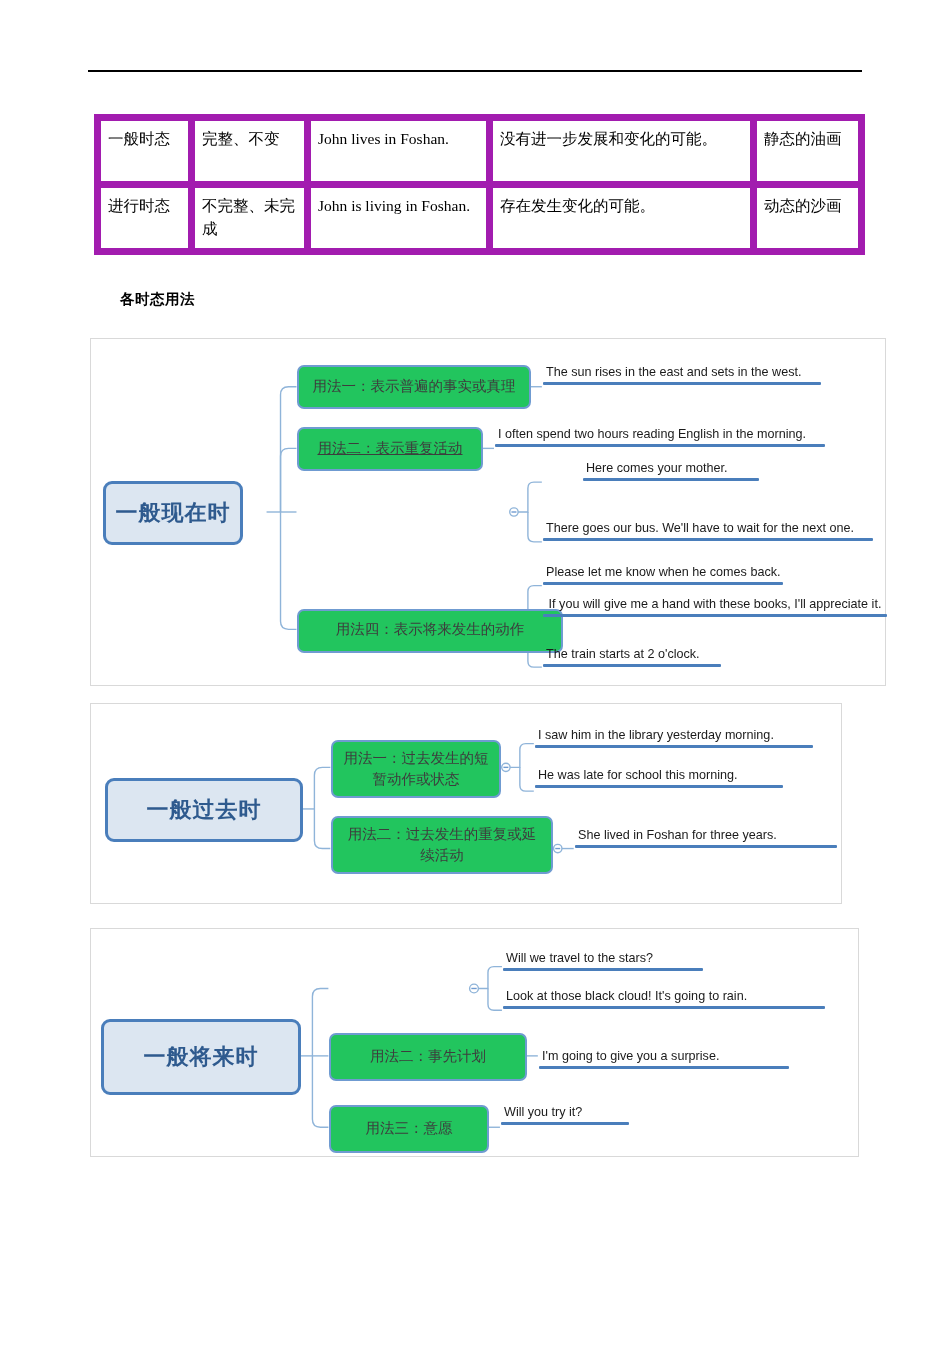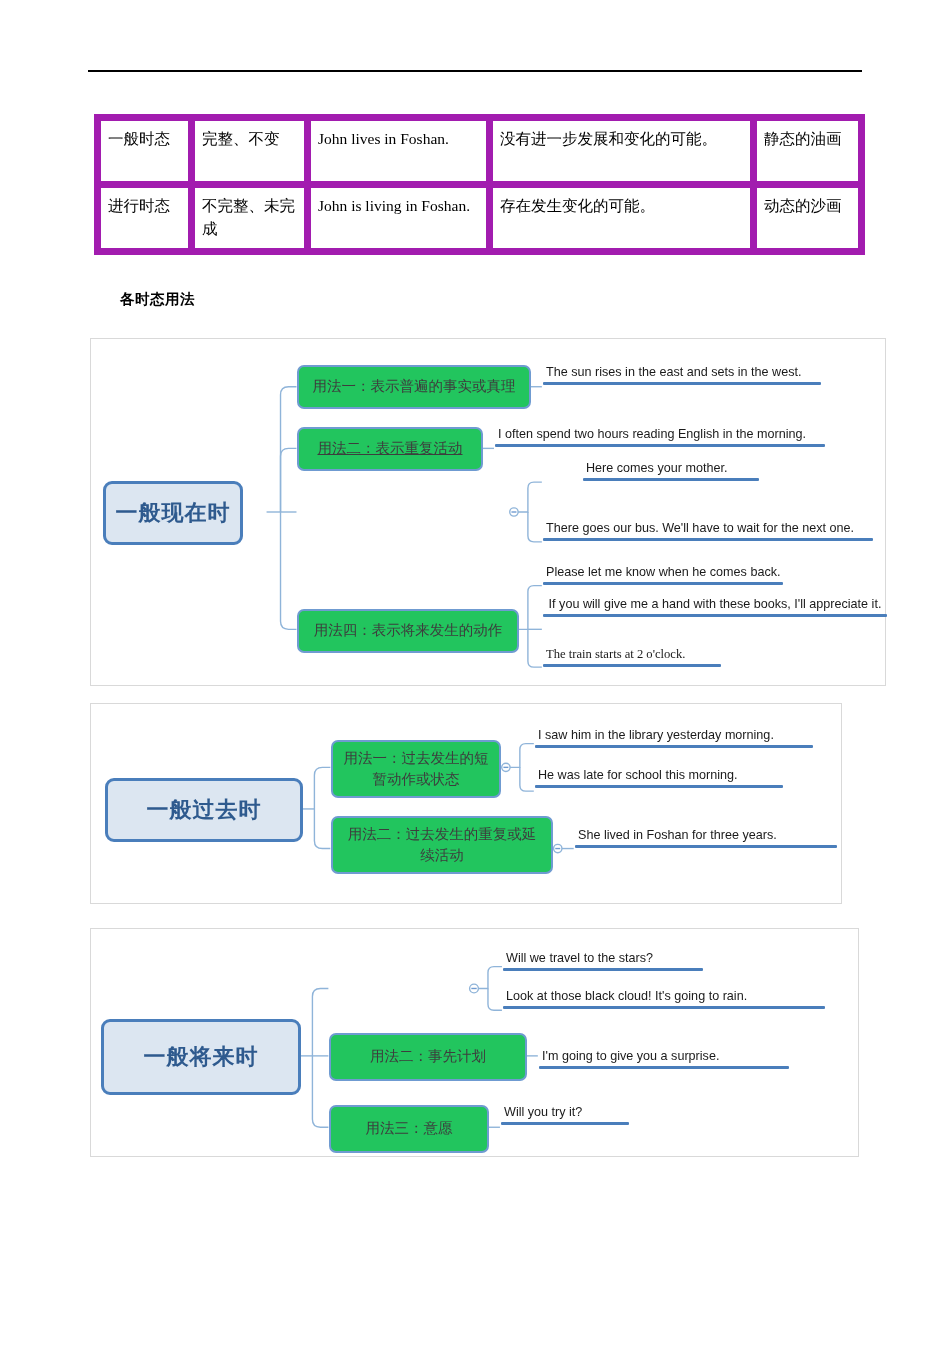--- a/index.html
+++ b/index.html
@@ -203,21 +203,21 @@
   <div class="node node-root" style="left:12px; top:142px; width:140px; height:64px;">
     <span>一般现在时</span>
   </div>
 
   <div class="node node-branch" style="left:206px; top:26px; width:234px; height:44px;">
     <span>用法一：表示普遍的事实或真理</span>
   </div>
   <div class="node node-branch" style="left:206px; top:88px; width:186px; height:44px;text-decoration:underline;">
     <span>用法二：表示重复活动</span>
   </div>
-  <div class="node node-branch" style="left:206px; top:270px; width:222px; height:44px;">
+  <div class="node node-branch" style="left:206px; top:270px; width:266px; height:44px;font-family:Liberation Mono, monospace;">
     <span>用法四：表示将来发生的动作</span>
   </div>
 
   <div class="leaf" style="left:452px; top:26px; width:278px;">
     <span class="leaf-text">The sun rises in the east and sets in the west.</span>
     <span class="leaf-rule"></span>
   </div>
   <div class="leaf" style="left:404px; top:88px; width:330px;">
     <span class="leaf-text">I  often spend two hours reading English in the morning.</span>
     <span class="leaf-rule"></span>
@@ -231,21 +231,21 @@
     <span class="leaf-rule"></span>
   </div>
   <div class="leaf" style="left:452px; top:226px; width:240px;">
     <span class="leaf-text">Please let me know when he comes back.</span>
     <span class="leaf-rule"></span>
   </div>
   <div class="leaf" style="left:452px; top:258px; width:344px;text-align:center;">
     <span class="leaf-text">If you will give me a hand with these books, I'll appreciate it.</span>
     <span class="leaf-rule"></span>
   </div>
-  <div class="leaf" style="left:452px; top:308px; width:178px;font-family:Liberation Serif, serif;">
+  <div class="leaf" style="left:452px; top:308px; width:178px;">
     <span class="leaf-text">The train starts at 2 o'clock.</span>
     <span class="leaf-rule"></span>
   </div>
 </div>
 
 <div class="diagram" id="diagram-past">
   <svg viewBox="0 0 752 201" preserveAspectRatio="none">
     <g fill="none" stroke="#8fb4d9" stroke-width="1.4">
       <path d="M212,106 H224"></path>
       <path d="M224,106 V72 q0,-8 8,-8 H240"></path>

